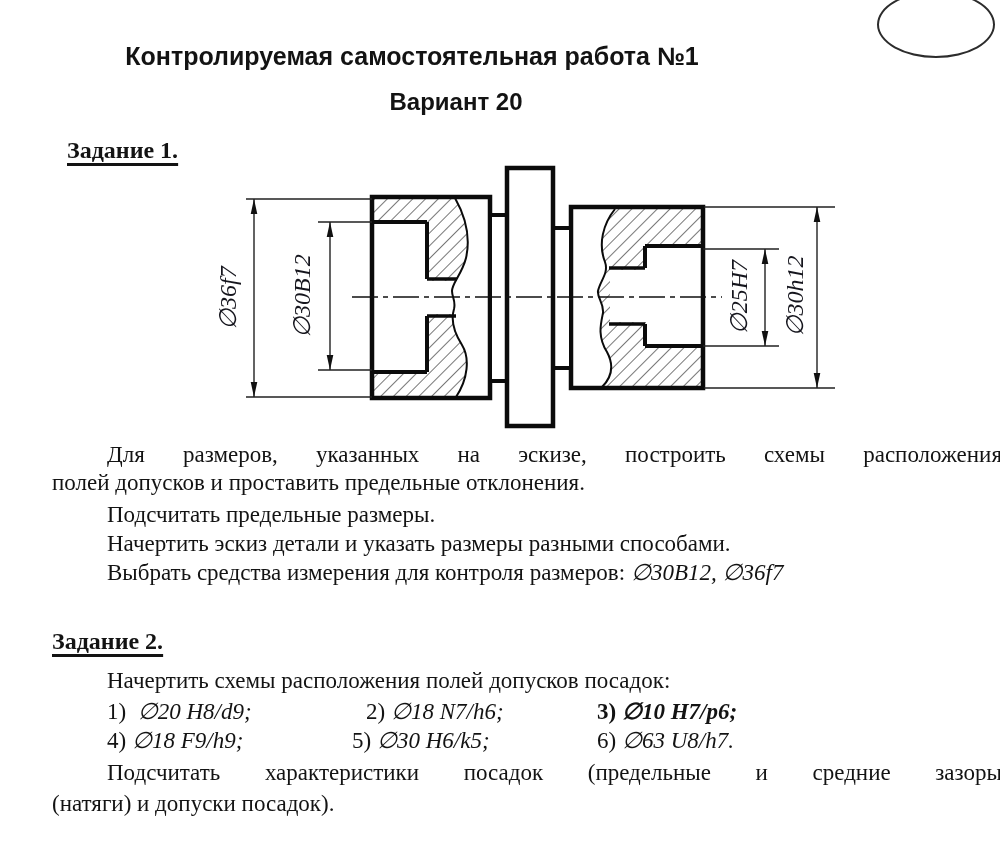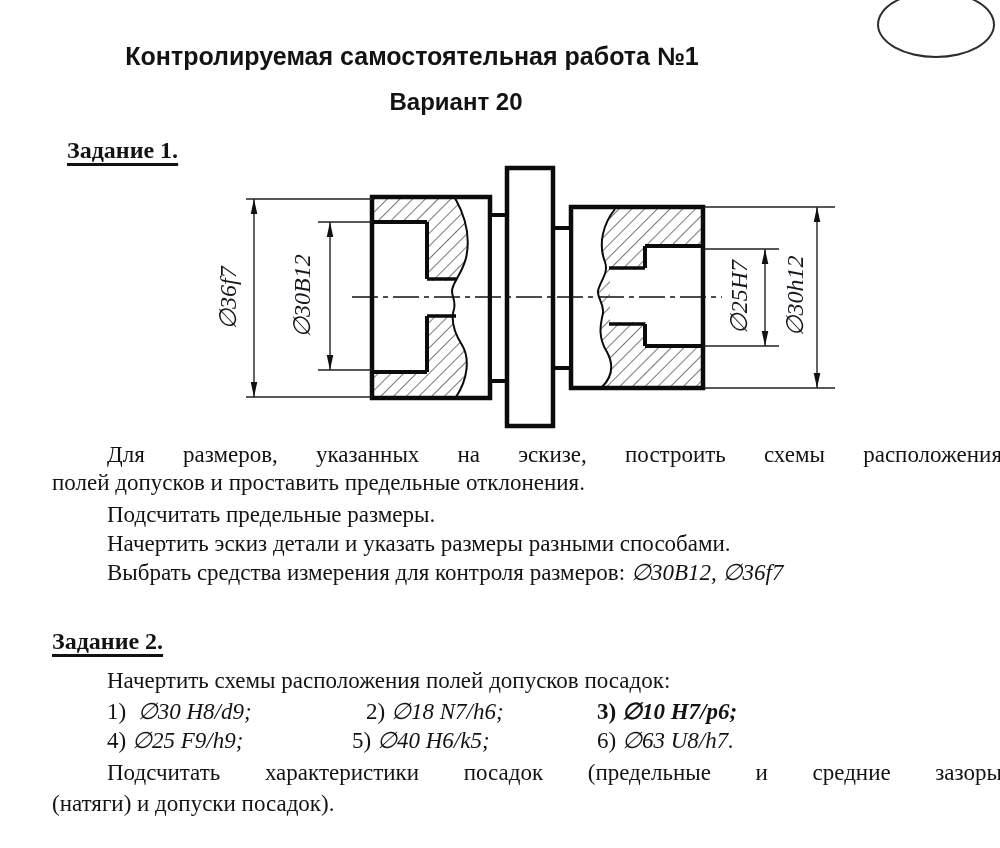--- a/index.html
+++ b/index.html
@@ -125,40 +125,40 @@
 <div class="abs bodyline indent" style="top:559px;">
   <span>Выбрать средства измерения для контроля размеров: </span><span class="ital">∅30B12, ∅36f7</span>
 </div>
 
 <div class="abs task-heading" style="top:626px;font-family:Liberation Serif, serif;">Задание 2.</div>
 <div class="abs bodyline" style="top:667px;left:107px;">Начертить схемы расположения полей допусков посадок:</div>
 
 <div class="abs fit-row" style="top:698px;">
   <span class="fit-cell" style="left:0;">
     <span>1)</span>&nbsp;
-    <span class="ital">∅30 H8/d9;</span>
+    <span class="ital">∅20 H8/d9;</span>
   </span>
   <span class="fit-cell" style="left:259px;">
     <span>2)</span>
     <span class="ital">∅18 N7/h6;</span>
   </span>
   <span class="fit-cell" style="left:490px;font-weight:bold;">
     <span>3)</span>
     <span class="ital">∅10 H7/p6;</span>
   </span>
 </div>
 
 <div class="abs fit-row" style="top:727px;">
   <span class="fit-cell" style="left:0;">
     <span>4)</span>
-    <span class="ital">∅25 F9/h9;</span>
+    <span class="ital">∅18 F9/h9;</span>
   </span>
   <span class="fit-cell" style="left:245px;">
     <span>5)</span>
-    <span class="ital">∅40 H6/k5;</span>
+    <span class="ital">∅30 H6/k5;</span>
   </span>
   <span class="fit-cell" style="left:490px;">
     <span>6)</span>
     <span class="ital">∅63 U8/h7.</span>
   </span>
 </div>
 
 <div class="abs bodyline just indent" style="top:759px;">Подсчитать характеристики посадок (предельные и средние зазоры</div>
 <div class="abs bodyline" style="top:790px;">(натяги) и допуски посадок).</div>
 

